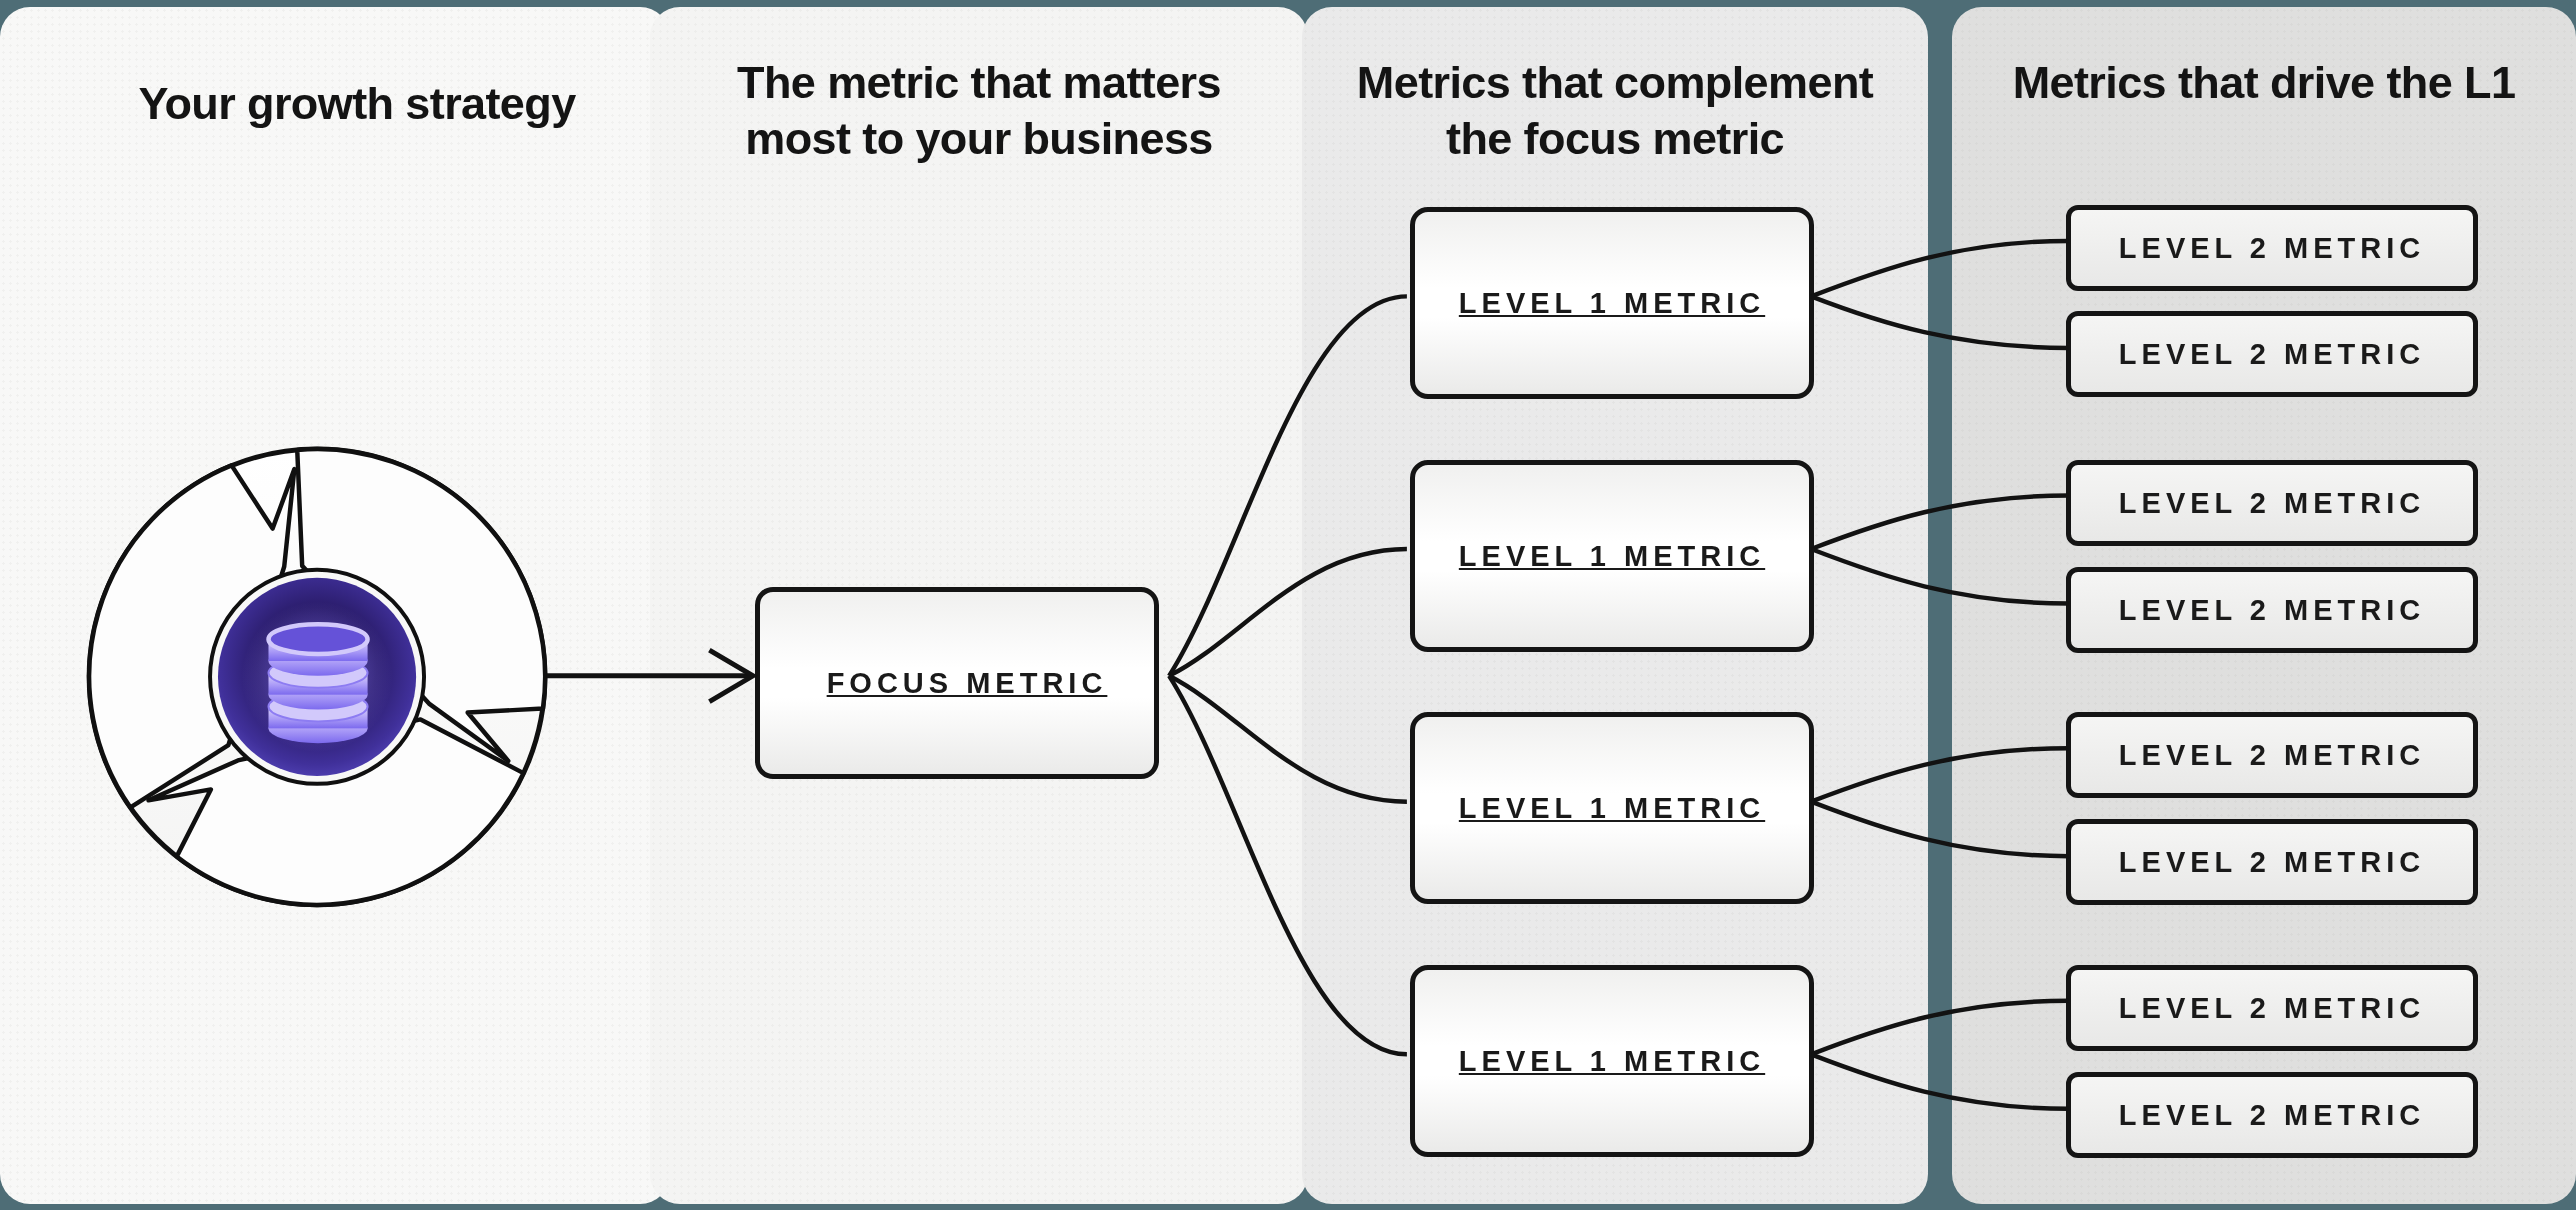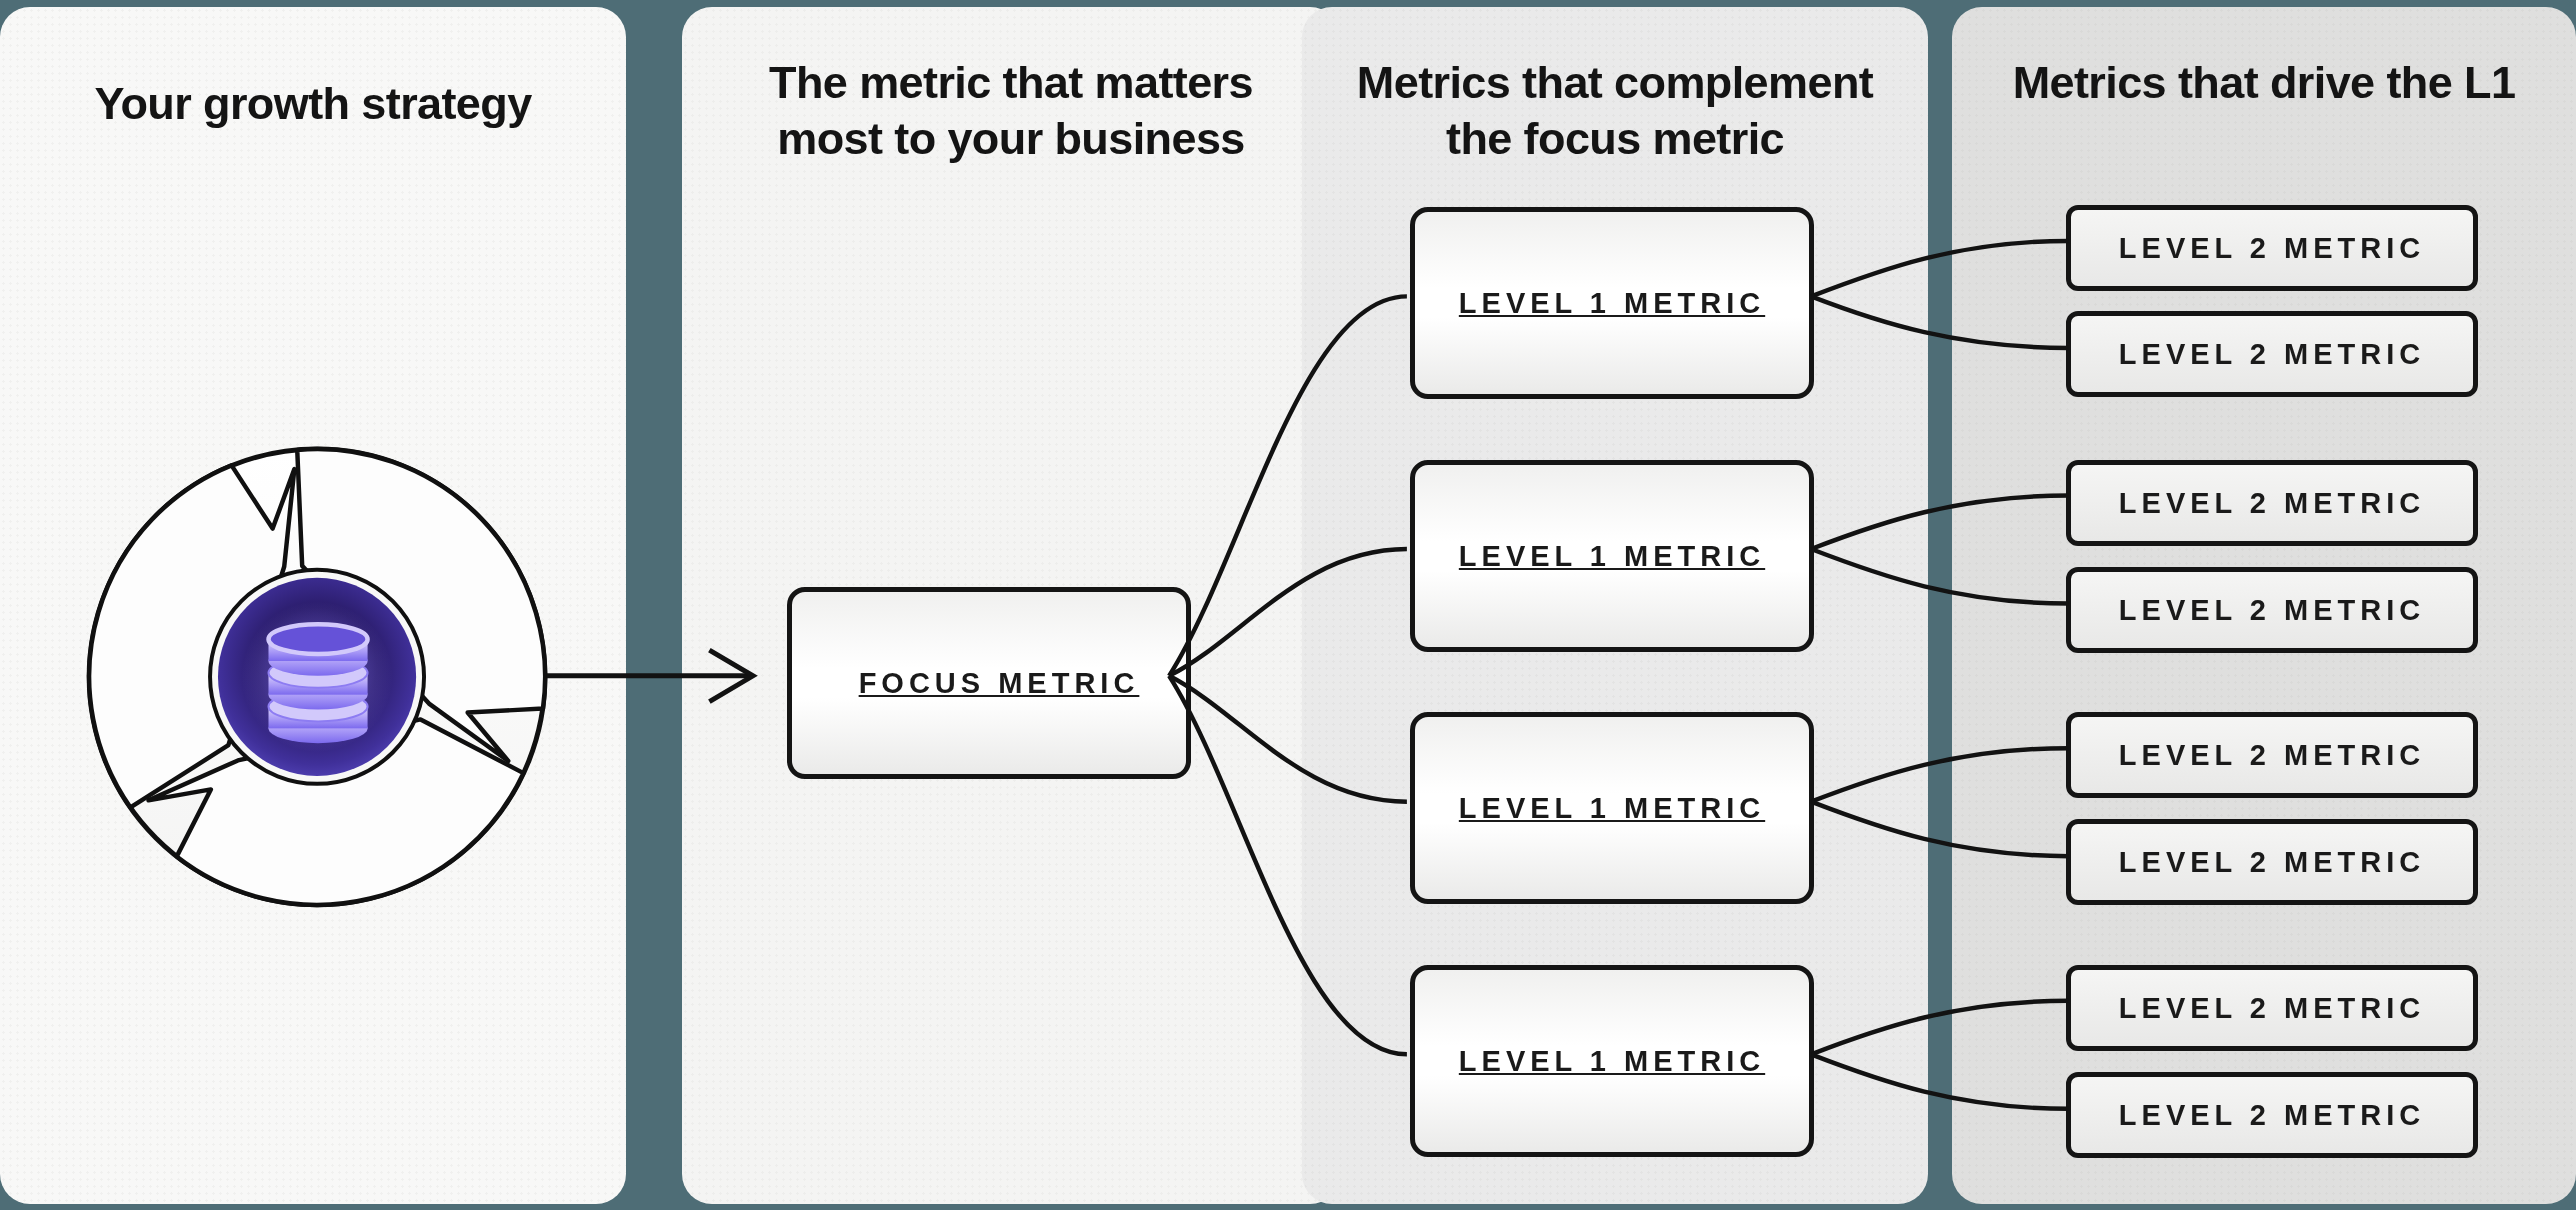--- a/index.html
+++ b/index.html
@@ -8,22 +8,22 @@
     position:relative;width:2576px;height:1211px;overflow:hidden;
     background:#4e6d76;
     font-family:"Liberation Sans",sans-serif;
   }
   .panel{
     position:absolute;top:7px;height:1197px;border-radius:30px;
     background-repeat:repeat;
     background-image:radial-gradient(rgba(110,110,100,0.055) 1.1px, transparent 1.2px);
     background-size:7px 7px;
   }
-  .p1{left:0;width:626px;background-color:#f8f8f7;}
-  .p2{left:650px;width:658px;background-color:#f4f4f3;margin-left:32px;}
+  .p1{left:0;width:626px;background-color:#f8f8f7;padding-left:44px;}
+  .p2{left:650px;width:658px;background-color:#f4f4f3;}
   .p3{left:1302px;width:626px;background-color:#eaeaea;}
   .p4{left:1952px;width:624px;background-color:#dfdfde;}
   .panel-title{
     margin:48px 18px 0;text-align:center;
     font-size:45px;line-height:56px;font-weight:700;letter-spacing:-0.6px;
     color:#141414;
   }
   .p1 .panel-title{margin-top:69px;}
   .panel-title span{display:block;}
   .node{

